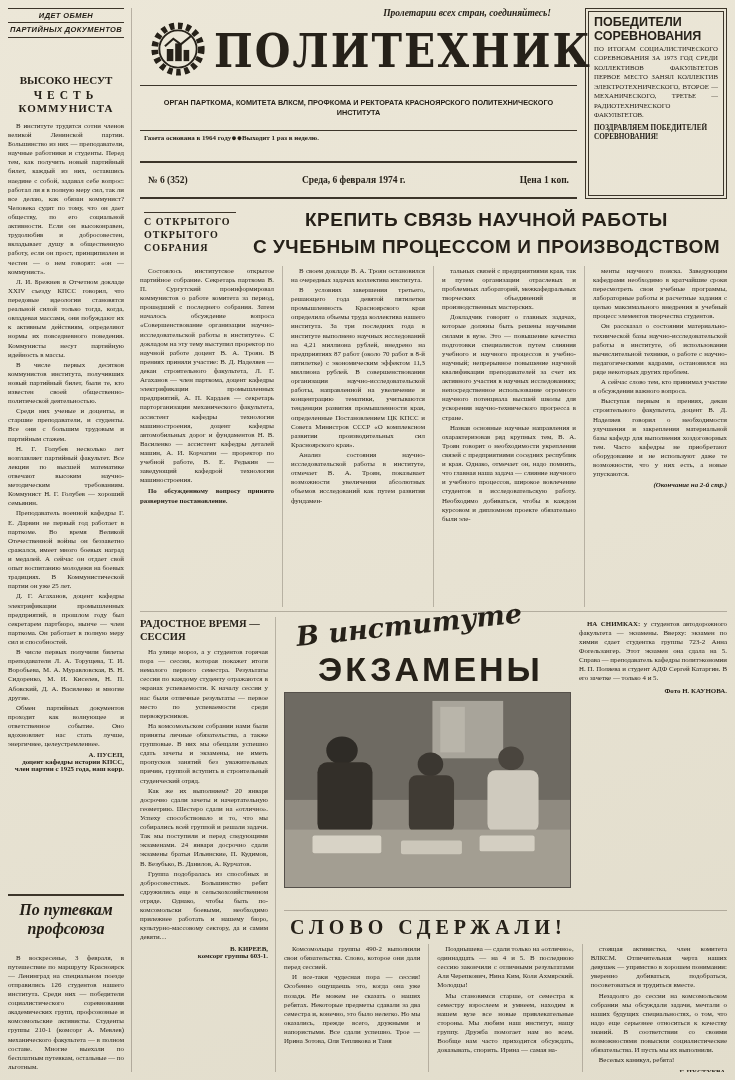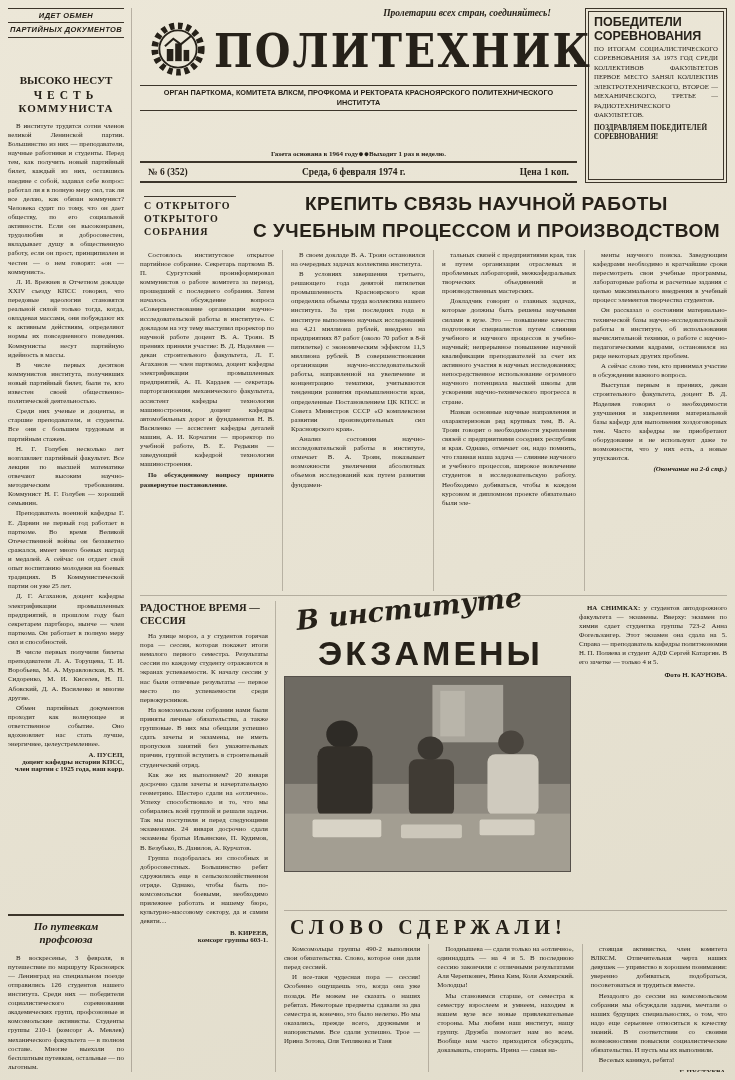--- a/index.html
+++ b/index.html
@@ -19,35 +19,35 @@
   .exchange div+div{ border-top:1px solid #3c352a; margin-top:2px; padding-top:2px; }
   .la-title{ text-align:center; margin:8px 0 5px; font-weight:bold; line-height:1.25; }
   .la-title .t1{ font-size:11px; }
   .la-title .t2{ font-size:11.5px; letter-spacing:5px; }
   .la-title .t3{ font-size:11px; letter-spacing:1px; }
   .small-body{ font-size:6.9px; line-height:1.32; text-align:justify; }
   .small-body p{ text-indent:8px; margin-bottom:1px; }
   .left-article{ flex:1; overflow:hidden;margin-top:28px; }
   .sig{ text-align:right; font-weight:bold; font-size:6.9px; margin-top:3px; white-space:pre-line; }
   .union{ margin-top:4px; border-top:2.5px solid #3c352a; padding-top:4px; }
-  .union-title{ text-align:center; font-weight:bold; font-style:italic; font-size:11px; line-height:1.2; margin-bottom:6px; }
+  .union-title{ text-align:center; font-weight:bold; font-style:italic; font-size:16px; line-height:1.2; margin-bottom:14px; }
 
   
   .main{ flex:1; min-width:0; display:flex; flex-direction:column; }
   .mast-row{ display:flex; gap:8px; }
   .mast-center{ flex:1; min-width:0; }
   .slogan{ text-align:right; font-weight:bold; font-style:italic; font-size:9.5px; padding-right:26px; }
   .title-row{ display:flex; align-items:center; gap:8px; margin:3px 0 4px; padding-left:10px; }
   .paper-title{ font-family:"DejaVu Serif","Liberation Serif",serif; font-weight:bold; font-size:41px; letter-spacing:2px; line-height:1; transform:scaleY(1.12); transform-origin:left center; white-space:nowrap; }
   .organ{ border-top:1.5px solid #3c352a; border-bottom:1.5px solid #3c352a; text-align:center; font-weight:bold;
-    font-family:"Liberation Sans",sans-serif; font-size:7.3px; padding:2px 14px; line-height:1.35; }
-  .founded{ display:flex; justify-content:center; align-items:center; font-weight:bold; font-size:7px; padding:3px 4px 2px;margin-top:36px; }
+    font-family:"Liberation Sans",sans-serif; font-size:7.3px; padding:12px 14px; line-height:1.35; }
+  .founded{ display:flex; justify-content:flex-start; align-items:center; font-weight:bold; font-size:7px; padding:3px 4px 2px; }
   .dot{ font-size:9px; line-height:0; }
   .issue-row{ border-top:2px solid #3c352a; border-bottom:2px solid #3c352a; display:flex; justify-content:space-between;
-    font-weight:bold; font-size:9.5px; padding:4px 8px; margin-top:1px; }
+    font-weight:bold; font-size:9.5px; padding:12px 8px; margin-top:17px; }
 
   
   .winners{ width:142px; flex:none; border:1.5px solid #3c352a; outline:1px solid #3c352a; outline-offset:-4px; padding:7px 8px; }
   .winners-title{ font-family:"Liberation Sans",sans-serif; font-weight:bold; font-size:12.5px; line-height:1.1; }
   .winners-body{ font-size:6.8px; line-height:1.4; text-align:justify; }
   .winners-foot{ font-weight:bold; font-size:7.2px; margin-top:4px; line-height:1.35; }
 
   
   .headline-block{ display:flex; align-items:center; gap:10px; margin:7px 0 5px; }
   .kicker{ width:96px; flex:none; font-weight:bold; font-size:10px; line-height:1.3; letter-spacing:1px; padding-left:4px; }

